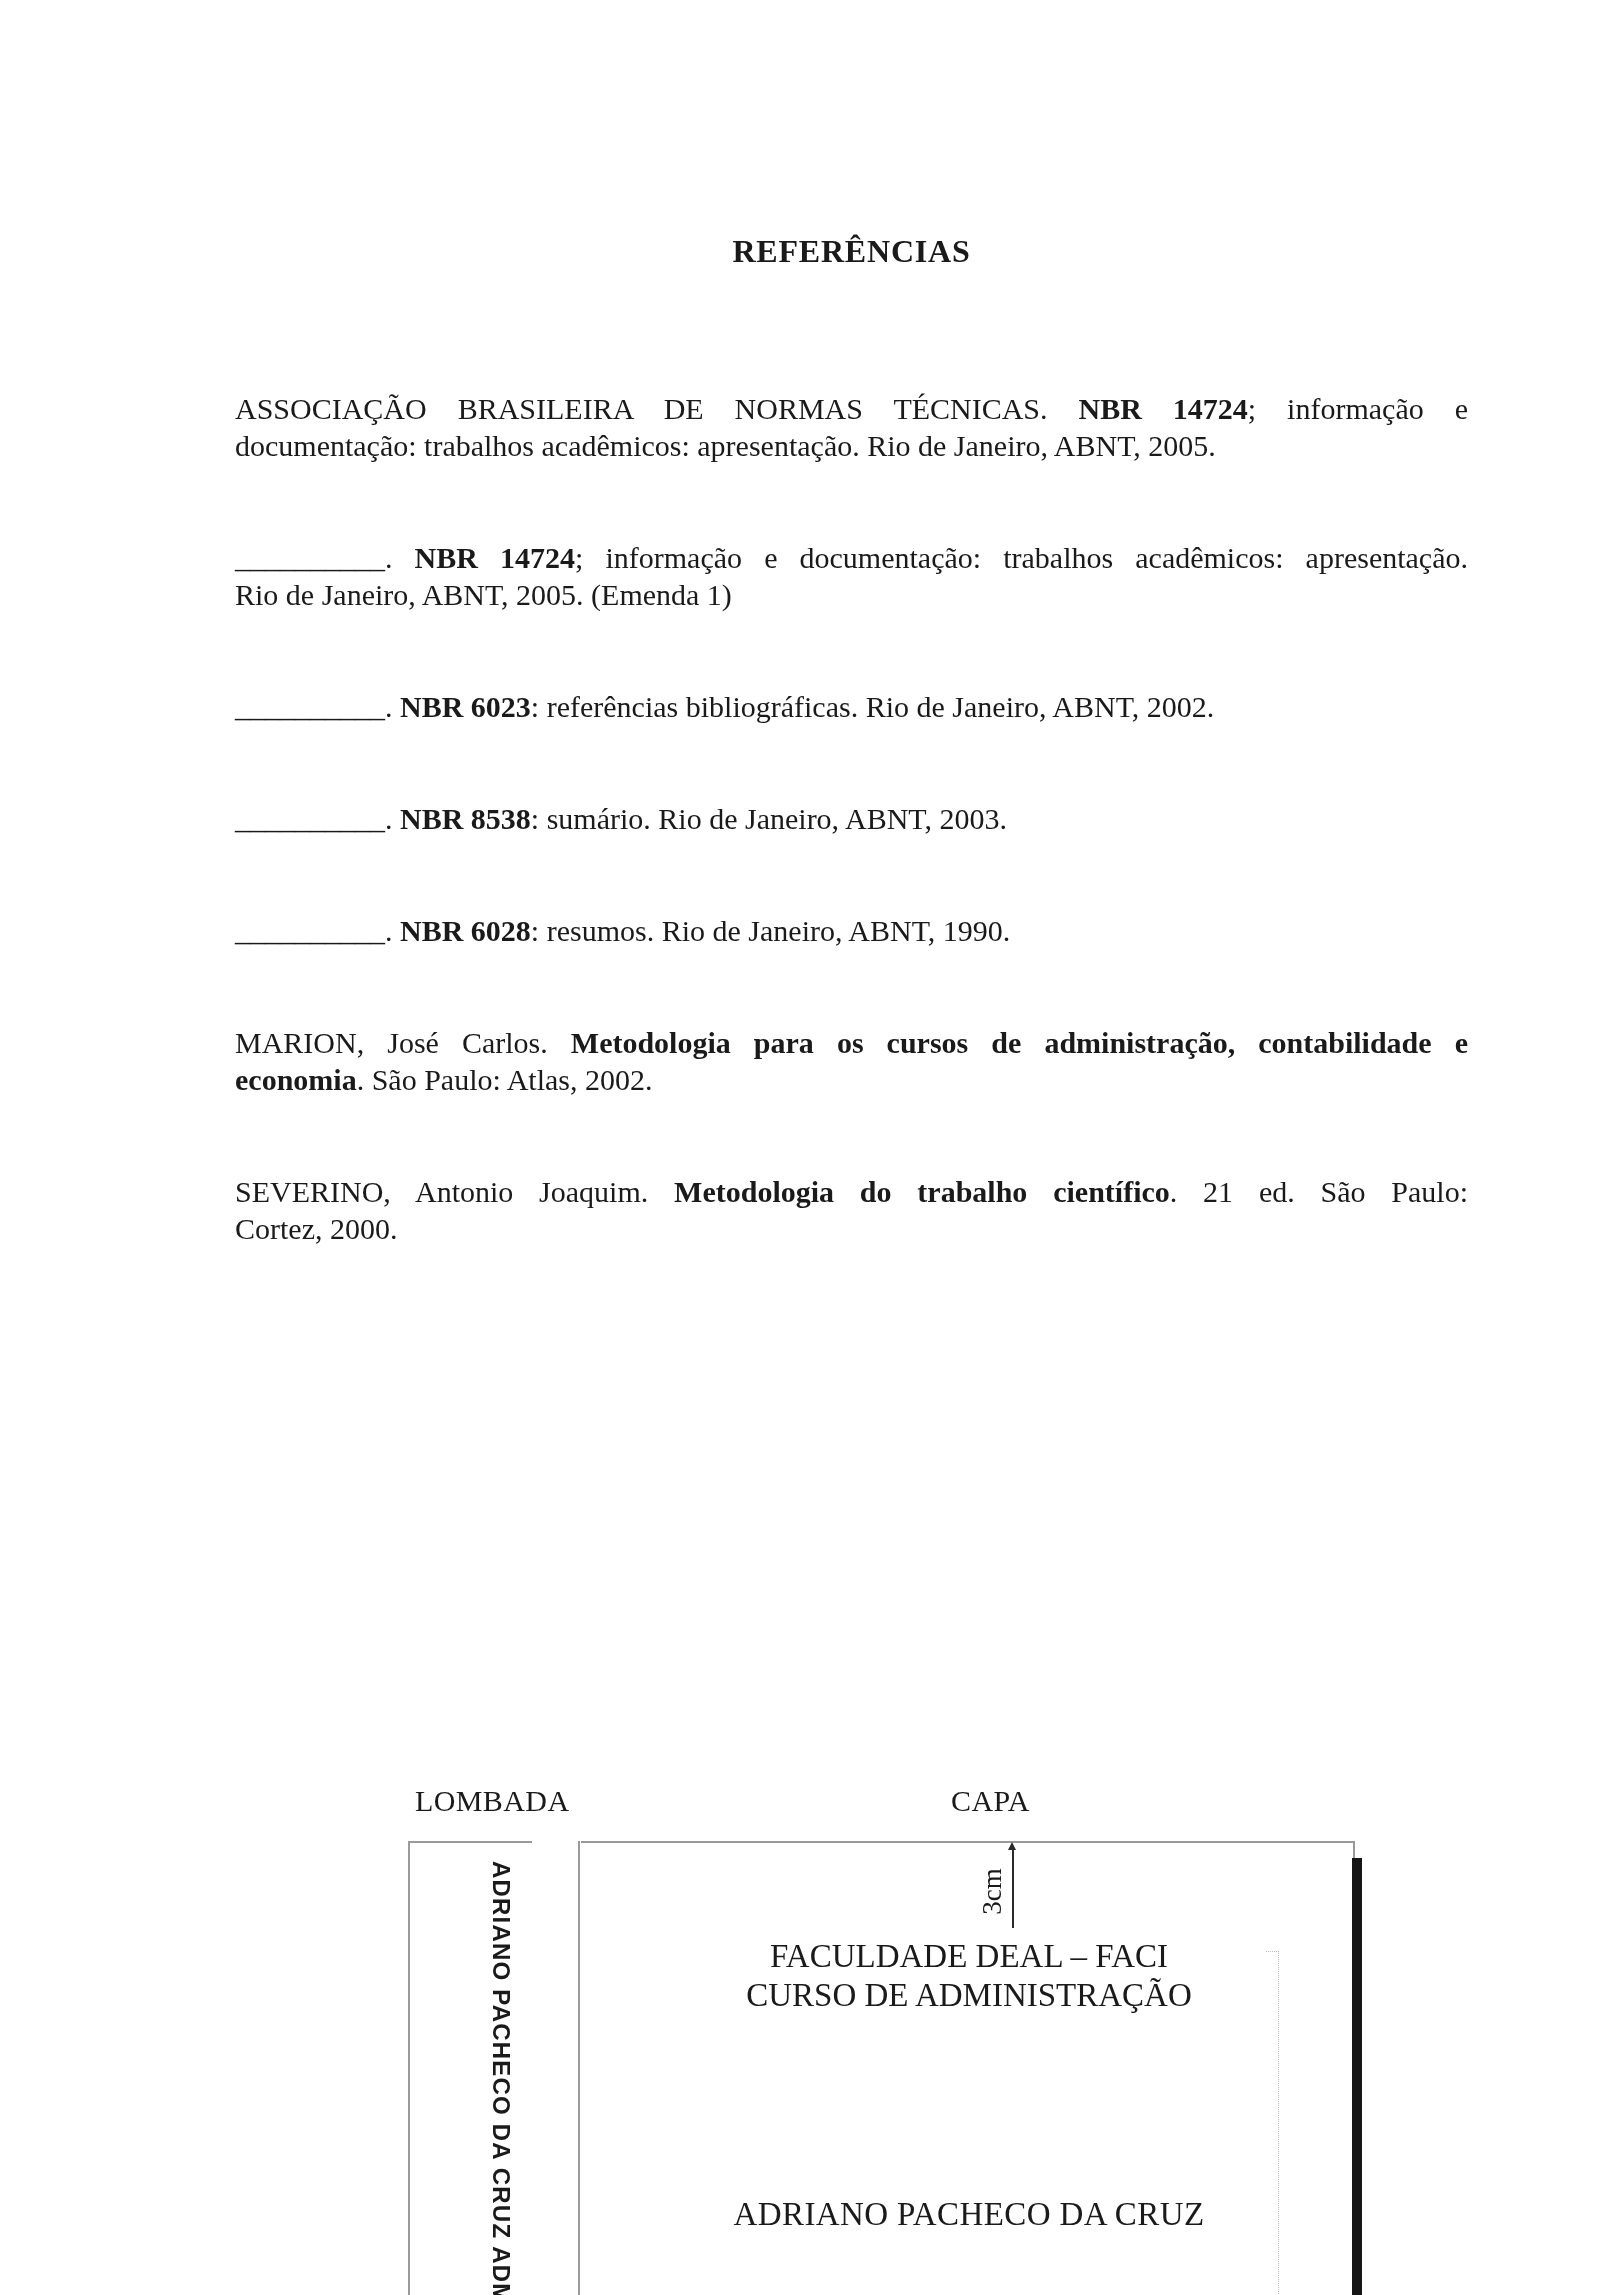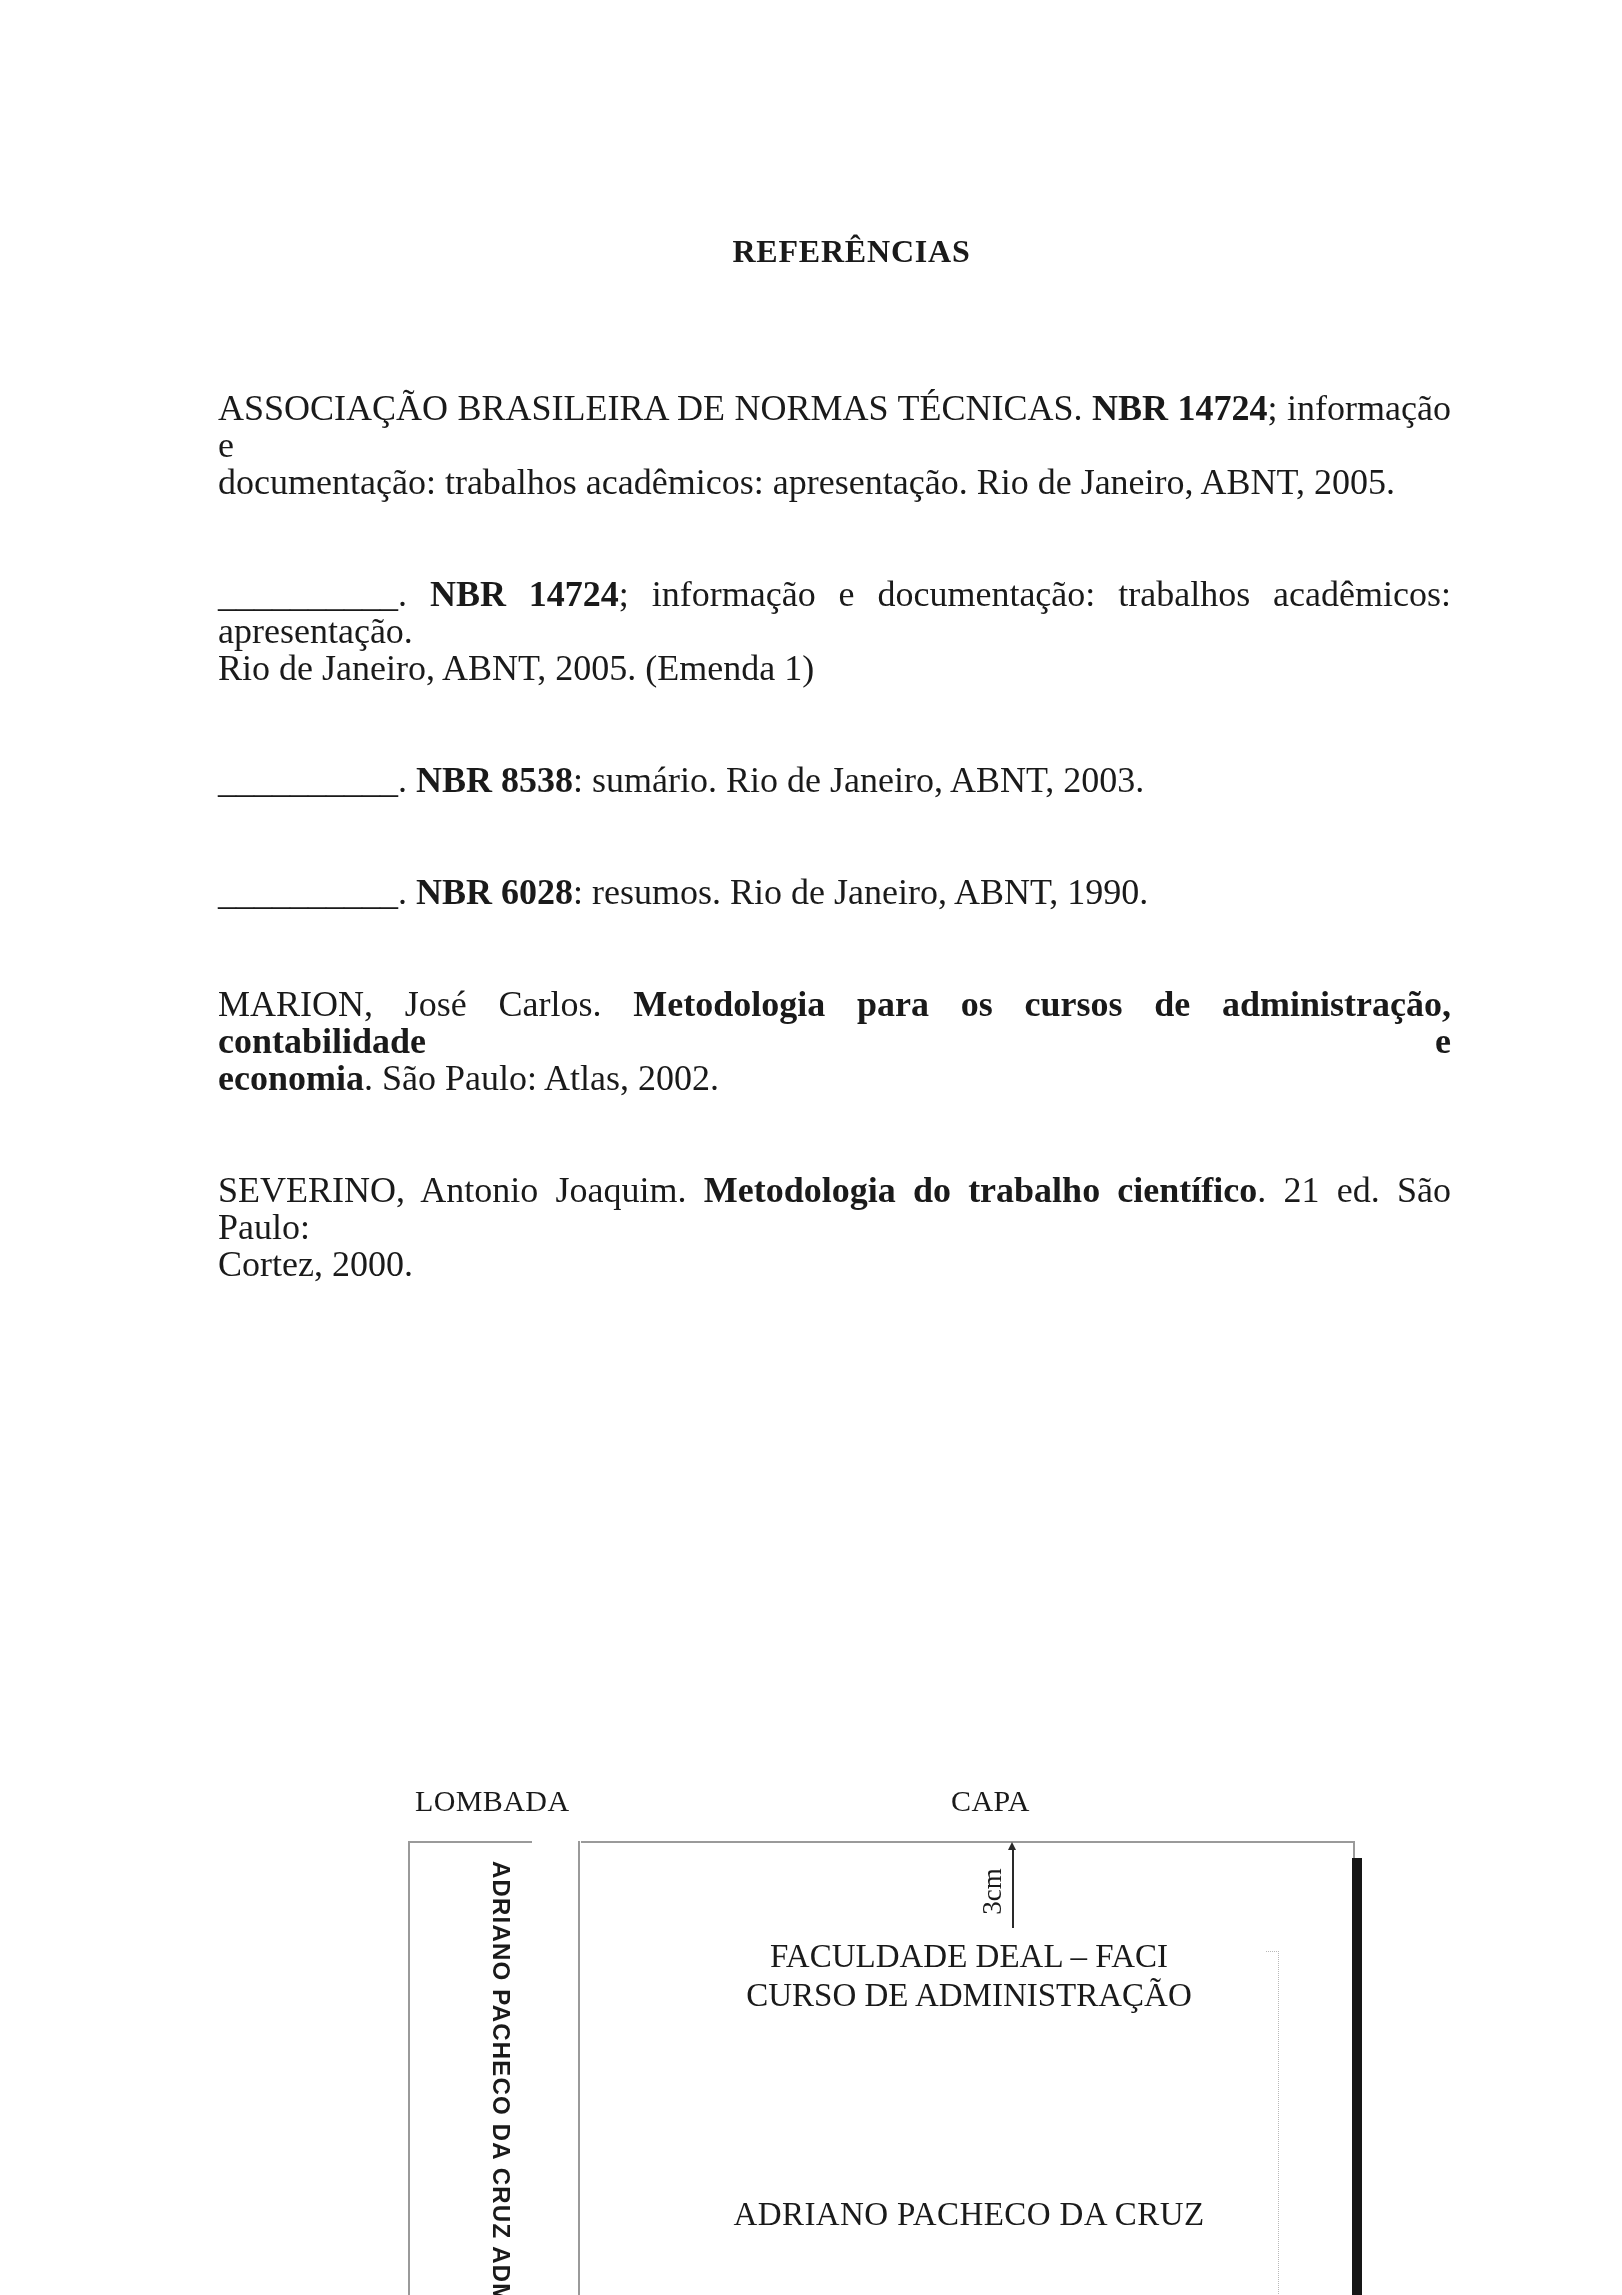--- a/index.html
+++ b/index.html
@@ -17,22 +17,22 @@
     overflow:hidden;
     font-family:"Liberation Serif", serif;
     color:var(--text);
   }
   
   .doc-title{
     position:absolute;left:235px;top:233px;width:1233px;
     text-align:center;font-weight:bold;font-size:32px;letter-spacing:0.8px;
   }
   .refs{
-    position:absolute;left:218px;top:390px;width:1233px;
-    font-size:36px;
+    position:absolute;left:235px;top:390px;width:1233px;
+    font-size:30px;
   }
   .entry{margin-bottom:75px;}
   .line{line-height:37px;white-space:nowrap;}
   .line.j{white-space:normal;text-align:justify;text-align-last:justify;}
   .line .b{font-weight:bold;}
   
   .diagram-label{
     position:absolute;font-size:30px;letter-spacing:0.4px;
   }
   .hline{position:absolute;height:1.6px;background:var(--frame);}
@@ -78,20 +78,23 @@
   <div class="refs" id="refs">
       <div class="entry">
         <div class="line j"><span>ASSOCIAÇÃO BRASILEIRA DE NORMAS TÉCNICAS. </span><span class="b">NBR 14724</span><span>; informação e</span></div>
         <div class="line"><span>documentação: trabalhos acadêmicos: apresentação. Rio de Janeiro, ABNT, 2005.</span></div>
       </div>
       <div class="entry">
         <div class="line j"><span>__________. </span><span class="b">NBR 14724</span><span>; informação e documentação: trabalhos acadêmicos: apresentação.</span></div>
         <div class="line"><span>Rio de Janeiro, ABNT, 2005. (Emenda 1)</span></div>
       </div>
       <div class="entry">
+        <div class="line"><span>__________. </span><span class="b">NBR 6023</span><span>: referências bibliográficas. Rio de Janeiro, ABNT, 2002.</span></div>
+      </div>
+      <div class="entry">
         <div class="line"><span>__________. </span><span class="b">NBR 8538</span><span>: sumário. Rio de Janeiro, ABNT, 2003.</span></div>
       </div>
       <div class="entry">
         <div class="line"><span>__________. </span><span class="b">NBR 6028</span><span>: resumos. Rio de Janeiro, ABNT, 1990.</span></div>
       </div>
       <div class="entry">
         <div class="line j"><span>MARION, José Carlos. </span><span class="b">Metodologia para os cursos de administração, contabilidade e</span></div>
         <div class="line"><span class="b">economia</span><span>. São Paulo: Atlas, 2002.</span></div>
       </div>
       <div class="entry">

